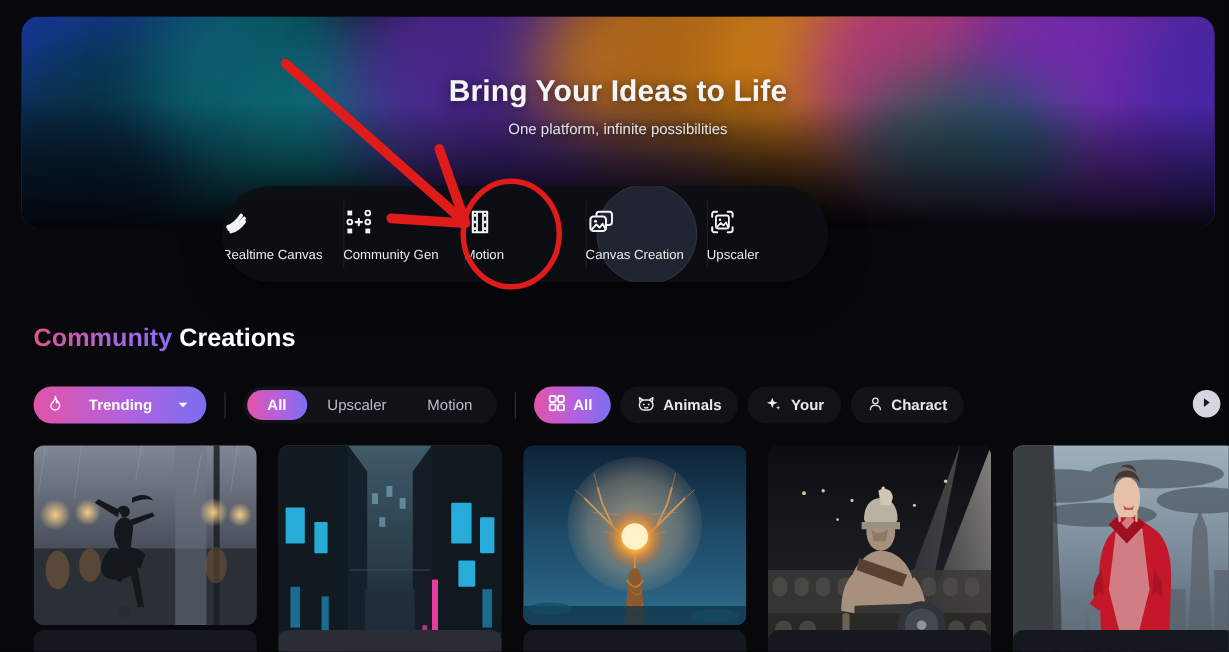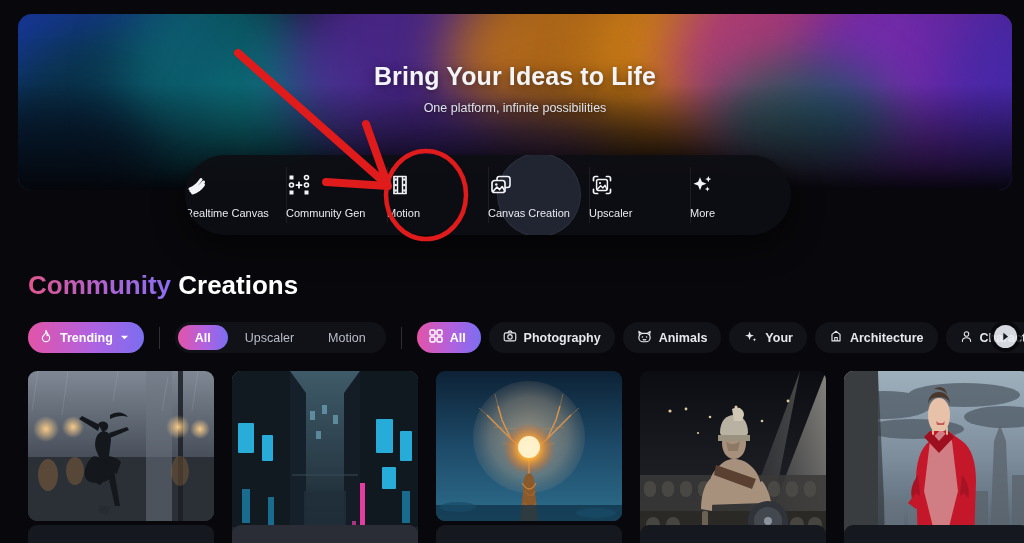--- a/index.html
+++ b/index.html
@@ -70,33 +70,33 @@
     position: absolute; left: 50%; top: 50%; width: 84px; height: 84px; margin: -42px 0 0 -42px;
     border-radius: 50%; background: rgba(40,44,58,.78);
     box-shadow: inset 0 0 0 1px rgba(255,255,255,.06);
   }
   .tool .ticon, .tool .tlabel { position: relative; z-index: 2; }
 
   
   .annot { position: absolute; left: 0; top: 0; width: 1024px; height: 543px; pointer-events: none; z-index: 40; }
 
   
-  .sec-head { position: absolute; left: 28px; top: 270px; font-size: 26px; font-weight: bold; }
+  .sec-head { position: absolute; left: 28px; top: 270px; font-size: 21px; font-weight: bold; }
   .sec-head .grad {
     background: linear-gradient(90deg, #e0568f 0%, #a964d8 60%, #8a6ff0 100%);
     -webkit-background-clip: text; background-clip: text; color: transparent;
   }
   .sec-head .plain { color: #ffffff; }
 
   
   .filters { position: absolute; left: 28px; top: 321px; height: 33px; display: flex; align-items: center; gap: 0; }
   .chip-grad {
     height: 31px; padding: 0 15px 0 11px; border-radius: 16px;
     background: linear-gradient(90deg, #e254a8 0%, #b062e0 55%, #7b6ef0 100%);
-    display: flex; align-items: center; gap: 7px; cursor: pointer;
+    display: flex; align-items: center; gap: 21px; cursor: pointer;
     color: #fff; font-size: 12.5px; font-weight: bold;
   }
   .vdiv { width: 1px; height: 22px; background: rgba(255,255,255,.16); margin: 0 15px; }
   .segment {
     height: 31px; background: #111218; border-radius: 16px; display: flex; align-items: center; padding: 3px;
   }
   .seg-item {
     height: 25px; padding: 0 17px; border-radius: 13px; display: flex; align-items: center;
     font-size: 12.5px; color: #b9bdc8; cursor: pointer; white-space: nowrap;
   }
@@ -222,30 +222,20 @@
           <path d="M4.5 8.6V6.2a1.7 1.7 0 011.7-1.7h2.4M17.4 4.5h2.4a1.7 1.7 0 011.7 1.7v2.4M21.5 17.4v2.4a1.7 1.7 0 01-1.7 1.7h-2.4M8.6 21.5H6.2a1.7 1.7 0 01-1.7-1.7v-2.4" stroke="#f2f4f8" stroke-width="1.7" stroke-linecap="round"></path>
           <rect x="7.6" y="7.6" width="10.8" height="10.8" rx="1.8" stroke="#f2f4f8" stroke-width="1.5"></rect>
           <circle cx="11" cy="11.1" r="1.1" fill="#f2f4f8"></circle>
           <path d="M8.4 17.3l3.3-3.6 2.2 2.2 2.2-2.6 1.7 4" stroke="#f2f4f8" stroke-width="1.4" stroke-linecap="round" stroke-linejoin="round"></path>
         </svg>
       </span>
       <span class="tlabel">Upscaler</span>
     </div>
 
 
-    <div class="tool">
-      <span class="ticon">
-        <svg width="26" height="26" viewBox="0 0 26 26" fill="none">
-          <path d="M10 5.2l1.9 4.6 4.6 1.9-4.6 1.9L10 18.2l-1.9-4.6-4.6-1.9 4.6-1.9L10 5.2z" fill="#f2f4f8"></path>
-          <path d="M18.3 4l.9 2.2 2.2.9-2.2.9-.9 2.2-.9-2.2-2.2-.9 2.2-.9.9-2.2z" fill="#f2f4f8"></path>
-          <path d="M17.4 14.6l.7 1.7 1.7.7-1.7.7-.7 1.7-.7-1.7-1.7-.7 1.7-.7.7-1.7z" fill="#f2f4f8"></path>
-        </svg>
-      </span>
-      <span class="tlabel">More</span>
-    </div>
   </div>
 
   <svg class="annot" viewBox="0 0 1024 543">
     <path d="M238 53 L385 183" stroke="#e01b1b" stroke-width="8" stroke-linecap="round"></path>
     <path d="M326 182 L388 186 L366 124" stroke="#e01b1b" stroke-width="8" fill="none" stroke-linecap="round" stroke-linejoin="round"></path>
     <ellipse cx="426" cy="195" rx="40" ry="44" stroke="#e01b1b" stroke-width="4.5" fill="none"></ellipse>
   </svg>
 
   <div class="sec-head">
     <span class="grad">Community</span>
@@ -285,30 +275,20 @@
           <svg width="14" height="14" viewBox="0 0 14 14" fill="none">
             <rect x="1" y="1" width="5" height="5" rx="1.2" stroke="#fff" stroke-width="1.5"></rect>
             <rect x="8" y="1" width="5" height="5" rx="1.2" stroke="#fff" stroke-width="1.5"></rect>
             <rect x="1" y="8" width="5" height="5" rx="1.2" stroke="#fff" stroke-width="1.5"></rect>
             <rect x="8" y="8" width="5" height="5" rx="1.2" stroke="#fff" stroke-width="1.5"></rect>
           </svg>
         </span>
         <span>All</span>
       </div>
 
-      <div class="cat">
-        <span>
-          <svg width="14" height="14" viewBox="0 0 16 16" fill="none">
-            <rect x="1.4" y="4.4" width="13.2" height="9.2" rx="2" stroke="#e6e8ee" stroke-width="1.3"></rect>
-            <path d="M5.6 4.4l1.1-1.9h2.6l1.1 1.9" stroke="#e6e8ee" stroke-width="1.3" stroke-linejoin="round"></path>
-            <circle cx="8" cy="9" r="2.5" stroke="#e6e8ee" stroke-width="1.3"></circle>
-          </svg>
-        </span>
-        <span>Photography</span>
-      </div>
 
       <div class="cat">
         <span>
           <svg width="15" height="15" viewBox="0 0 16 16" fill="none">
             <path d="M2.6 6.4L2 2.6l3.3 2.1M13.4 6.4L14 2.6l-3.3 2.1" stroke="#e6e8ee" stroke-width="1.3" stroke-linejoin="round"></path>
             <rect x="2" y="4.6" width="12" height="9" rx="4.4" stroke="#e6e8ee" stroke-width="1.3"></rect>
             <circle cx="5.8" cy="8.6" r=".85" fill="#e6e8ee"></circle>
             <circle cx="10.2" cy="8.6" r=".85" fill="#e6e8ee"></circle>
             <path d="M6.6 11.2c.5.5 2.3.5 2.8 0" stroke="#e6e8ee" stroke-width="1.2" stroke-linecap="round"></path>
           </svg>
@@ -319,29 +299,20 @@
       <div class="cat">
         <span>
           <svg width="15" height="15" viewBox="0 0 16 16" fill="none">
             <path d="M7 2.6l1.3 3.4L11.7 7 8.3 8.3 7 11.7 5.7 8.3 2.3 7l3.4-1z" fill="#e6e8ee"></path>
             <path d="M12.2 9.6l.5 1.4 1.4.5-1.4.5-.5 1.4-.5-1.4-1.4-.5 1.4-.5z" fill="#e6e8ee"></path>
           </svg>
         </span>
         <span>Your</span>
       </div>
 
-      <div class="cat">
-        <span>
-          <svg width="14" height="14" viewBox="0 0 16 16" fill="none">
-            <path d="M3.4 13.6V6.2L8 2.6l4.6 3.6v7.4z" stroke="#e6e8ee" stroke-width="1.3" stroke-linejoin="round"></path>
-            <path d="M6.6 13.6V9.6h2.8v4" stroke="#e6e8ee" stroke-width="1.2"></path>
-          </svg>
-        </span>
-        <span>Architecture</span>
-      </div>
 
       <div class="cat">
         <span>
           <svg width="13" height="13" viewBox="0 0 16 16" fill="none">
             <circle cx="8" cy="5" r="2.8" stroke="#e6e8ee" stroke-width="1.3"></circle>
             <path d="M2.9 14c0-2.9 2.3-4.5 5.1-4.5S13.1 11.1 13.1 14" stroke="#e6e8ee" stroke-width="1.3" stroke-linecap="round"></path>
           </svg>
         </span>
         <span>Charact</span>
       </div>

